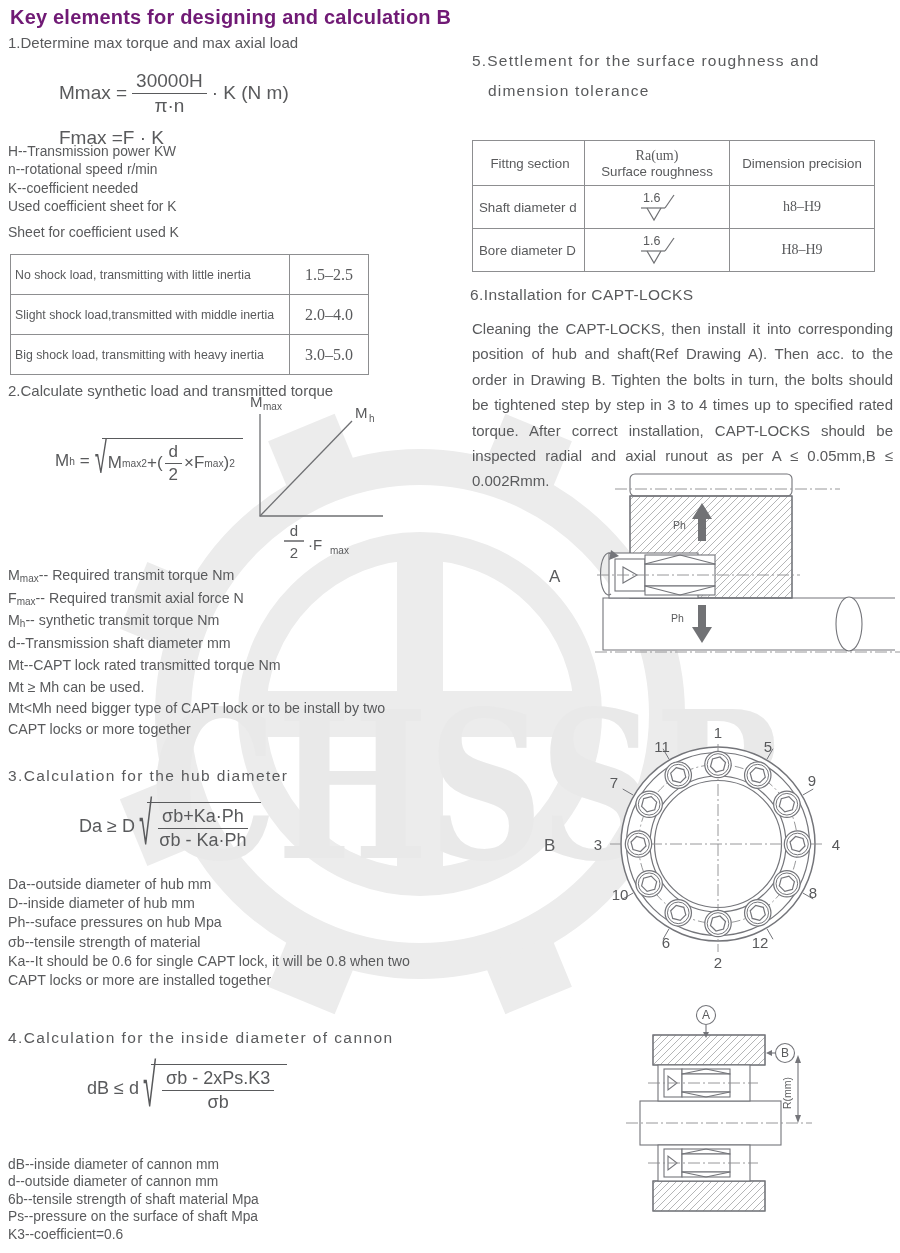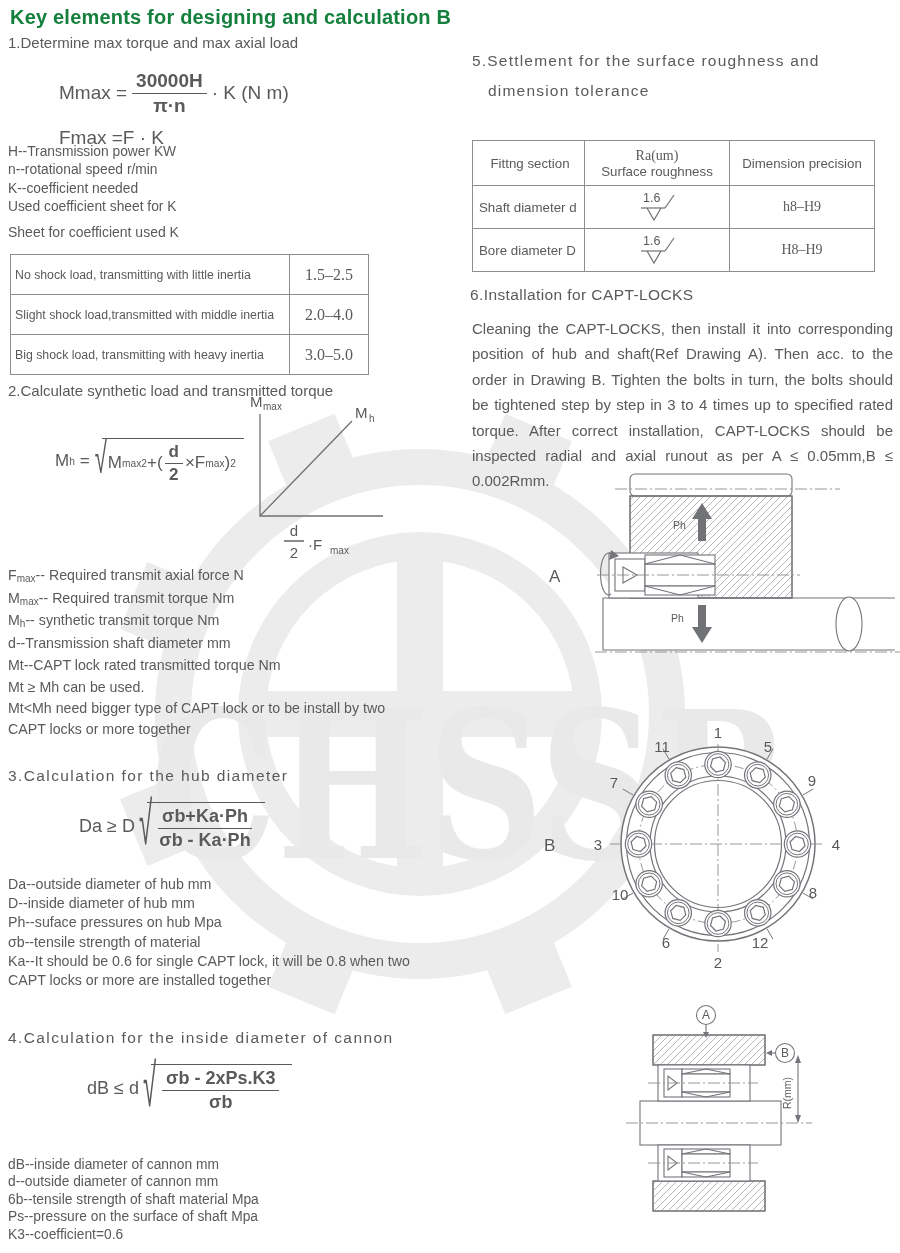--- a/index.html
+++ b/index.html
@@ -1,29 +1,29 @@
 <!DOCTYPE html>
 <html><head>
 <meta charset="utf-8">
 <style>
   html,body{margin:0;padding:0;background:#fff;}
   .page{position:relative;width:900px;height:1253px;background:#fff;overflow:hidden;
         font-family:"Liberation Sans",sans-serif;color:#595a5c;}
   .abs{position:absolute;z-index:1;}
   .wm{position:absolute;left:90px;top:378px;z-index:0;}
-  .title{font-size:20px;font-weight:bold;color:#15803d;letter-spacing:.2px;}
+  .title{font-size:20px;font-weight:bold;color:#701a75;letter-spacing:.2px;}
   .h-plain{font-size:15px;}
   .h-sp{font-size:15.5px;letter-spacing:1.4px;}
   .h-sp2{font-size:15.5px;letter-spacing:1.2px;}
   .notes div{white-space:nowrap;}
   .sb{font-size:.6em;vertical-align:-.22em;}
   .sp{font-size:.6em;vertical-align:.55em;}
   .sb2{font-size:10px;vertical-align:-2px;}
   .formula{display:flex;align-items:center;font-size:19px;margin-left:43px;}
-  .frac{display:inline-flex;flex-direction:column;align-items:center;margin:0 5px;line-height:1.15;font-weight:bold;}
+  .frac{display:inline-flex;flex-direction:column;align-items:center;margin:0 5px;line-height:1.15;}
   .frac .num{padding:0 4px 1px;border-bottom:1.6px solid #595a5c;}
   .frac .den{padding-top:1px;}
   .sqrt{display:inline-flex;align-items:center;}
   .rsign{display:inline-block;line-height:1;font-weight:300;margin-right:-5px;}
   .r2{font-size:22px;transform:scaleY(1.95);transform-origin:55% 58%;}
   .r3{font-size:24px;transform:scaleY(2.5);transform-origin:55% 56%;}
   .rbody{border-top:1.6px solid #595a5c;padding:3px 8px 0 6px;display:inline-flex;align-items:center;}
   .coef-table{border-collapse:collapse;font-size:12.3px;}
   .coef-table td{border:1.2px solid #8d8e90;height:39px;padding:0 4px;}
   .coef-table .desc{width:270px;}
@@ -144,22 +144,22 @@
       <text x="129" y="28" font-size="10">h</text>
       <text x="54" y="142" text-anchor="middle">d</text>
       <text x="54" y="164" text-anchor="middle">2</text>
       <text x="68" y="156">·F</text>
       <text x="90" y="160" font-size="10">max</text>
     </g>
     <line x1="44" y1="147" x2="64" y2="147" stroke="#595a5c" stroke-width="1.4"></line>
   </svg>
 
   <div class="abs notes" style="left:8px;top:566px;font-size:14.2px;line-height:19.5px;">
+    <div><span>M</span><span class="sb2">max</span><span>-- Required transmit  torque Nm</span></div>
     <div><span>F</span><span class="sb2">max</span><span>-- Required  transmit   axial force N</span></div>
-    <div><span>M</span><span class="sb2">max</span><span>-- Required transmit  torque Nm</span></div>
     <div><span>M</span><span class="sb2">h</span><span>--  synthetic  transmit  torque Nm</span></div>
     <div><span>d</span><span class="sb2"></span><span>--Transmission shaft diameter mm</span></div>
     <div><span>Mt</span><span class="sb2"></span><span>--CAPT lock rated transmitted  torque Nm</span></div>
   </div>
 
   <div class="abs usage" style="left:8px;top:677px;font-size:14.2px;line-height:21px;">
     <div>Mt ≥ Mh  can be used.</div>
     <div>Mt&lt;Mh   need bigger type of CAPT lock or to be install by two</div>
     <div>CAPT locks or more together</div>
   </div>

